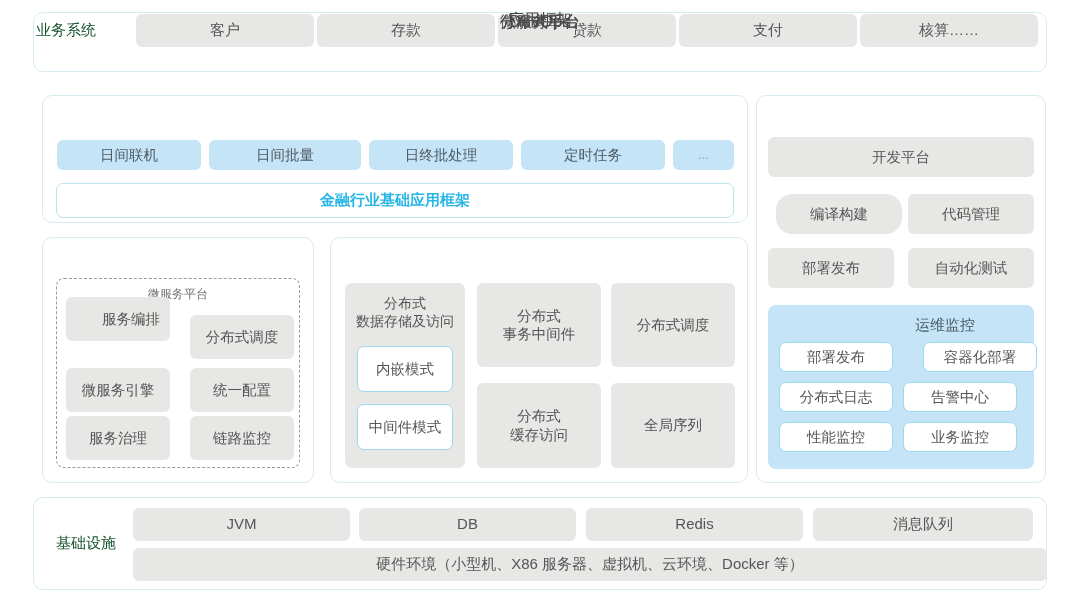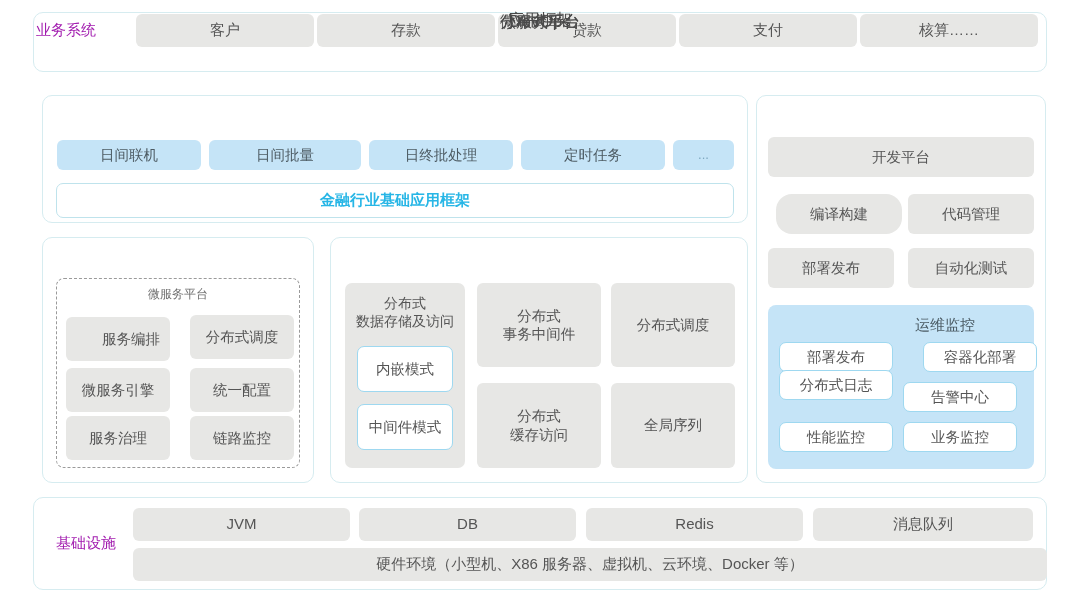--- a/index.html
+++ b/index.html
@@ -39,21 +39,21 @@
     border-radius:7px;
     color:#555555;
   }
   .section-title{
     text-align:center;
     font-size:16px;
     color:#4a4a4a;
   }
   .row-label{
     font-size:15px;
-    color:#a21caf;
+    color:#14532d;
     display:flex;align-items:center;justify-content:center;
   }
 
   
   #biz-card{ left:33px; top:12px; width:1014px; height:60px; }
   #biz-label{ position:absolute; left:16px; top:0; width:100px; height:60px; }
   .biz-chip{ position:absolute; top:14px; height:33px; font-size:15px; }
 
   
   #app-card{ left:42px; top:95px; width:706px; height:128px; }
@@ -141,21 +141,21 @@
 
   <div id="fin-frame">
     <span>金融行业基础应用框架</span>
   </div>
 
   <div class="card" id="micro-card"></div>
   <div class="section-title" id="micro-title">微服务平台</div>
   <div id="micro-dashed"></div>
   <div id="micro-inner-title">微服务平台</div>
 
-  <div class="chip micro-chip" style="left:66px;top:317px;padding-left:26px;">服务编排</div>
+  <div class="chip micro-chip" style="left:66px;top:297px;padding-left:26px;">服务编排</div>
   <div class="chip micro-chip" style="left:190px;top:315px;">分布式调度</div>
   <div class="chip micro-chip" style="left:66px;top:368px;">微服务引擎</div>
   <div class="chip micro-chip" style="left:190px;top:368px;">统一配置</div>
   <div class="chip micro-chip" style="left:66px;top:416px;">服务治理</div>
   <div class="chip micro-chip" style="left:190px;top:416px;">链路监控</div>
 
   <div class="card" id="dist-card"></div>
   <div class="section-title" id="dist-title">分布式平台</div>
 
   <div id="dist-col1"></div>
@@ -192,21 +192,21 @@
   <div class="chip dev-chip" style="left:776px;top:194px;width:126px;height:40px;border-radius:16px;">编译构建</div>
   <div class="chip dev-chip" style="left:908px;top:194px;width:126px;height:40px;">代码管理</div>
   <div class="chip dev-chip" style="left:768px;top:248px;width:126px;height:40px;">部署发布</div>
   <div class="chip dev-chip" style="left:908px;top:248px;width:126px;height:40px;">自动化测试</div>
 
   <div id="ops-panel"></div>
   <div id="ops-title">运维监控</div>
 
   <div class="chip white-blue ops-chip" style="left:779px;top:342px;">部署发布</div>
   <div class="chip white-blue ops-chip" style="left:923px;top:342px;">容器化部署</div>
-  <div class="chip white-blue ops-chip" style="left:779px;top:370px;">分布式日志</div>
+  <div class="chip white-blue ops-chip" style="left:779px;top:382px;">分布式日志</div>
   <div class="chip white-blue ops-chip" style="left:903px;top:382px;">告警中心</div>
   <div class="chip white-blue ops-chip" style="left:779px;top:422px;">性能监控</div>
   <div class="chip white-blue ops-chip" style="left:903px;top:422px;">业务监控</div>
 
   <div class="card" id="infra-card"></div>
   <div class="row-label" id="infra-label">基础设施</div>
 
   <div class="chip infra-chip" style="left:133px;top:508px;width:217px;">JVM</div>
   <div class="chip infra-chip" style="left:359px;top:508px;width:217px;">DB</div>
   <div class="chip infra-chip" style="left:586px;top:508px;width:217px;">Redis</div>

